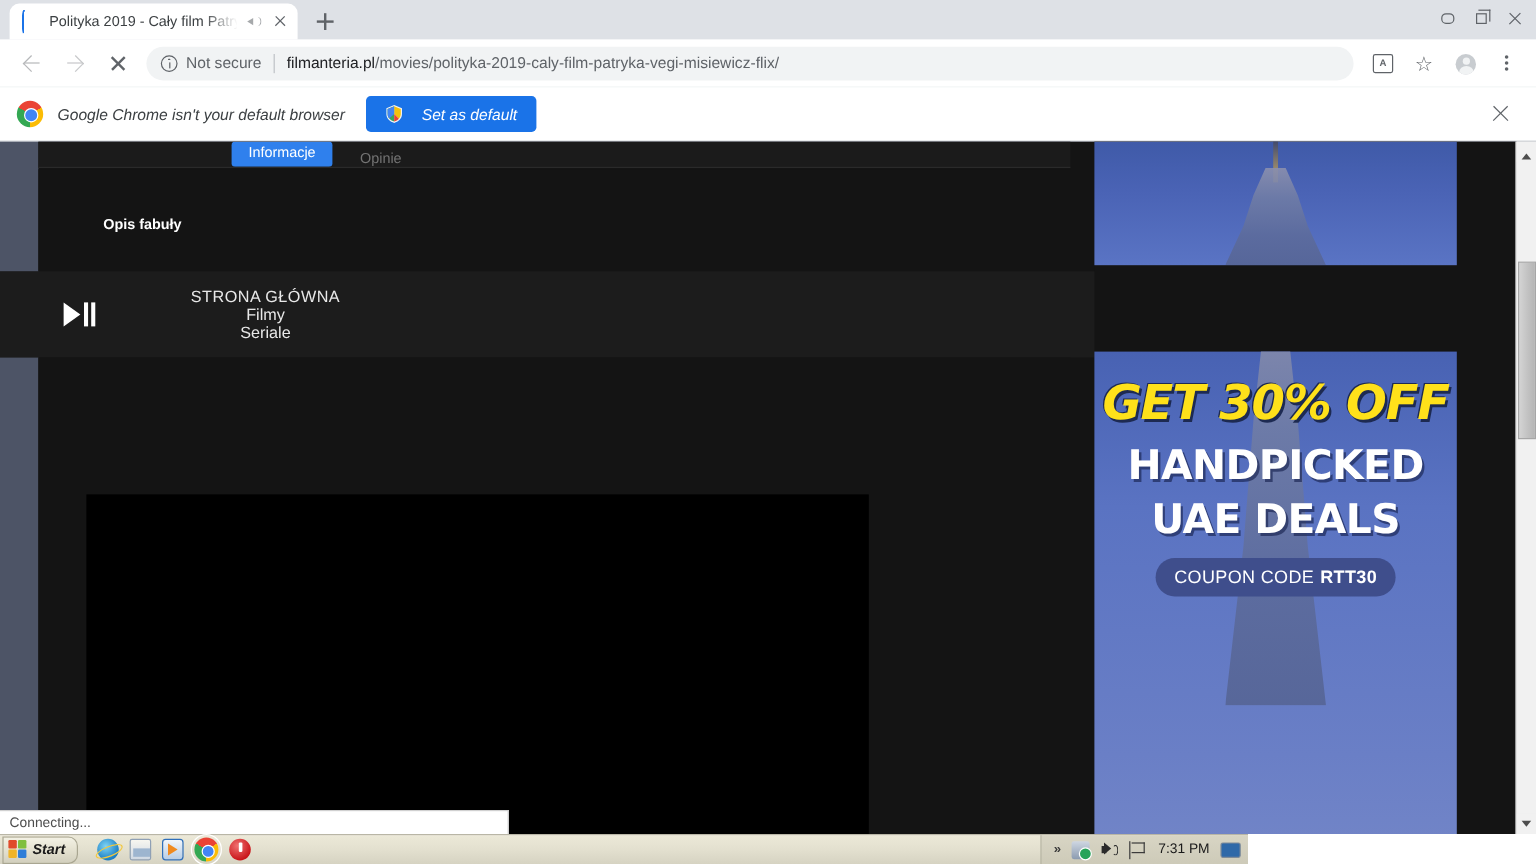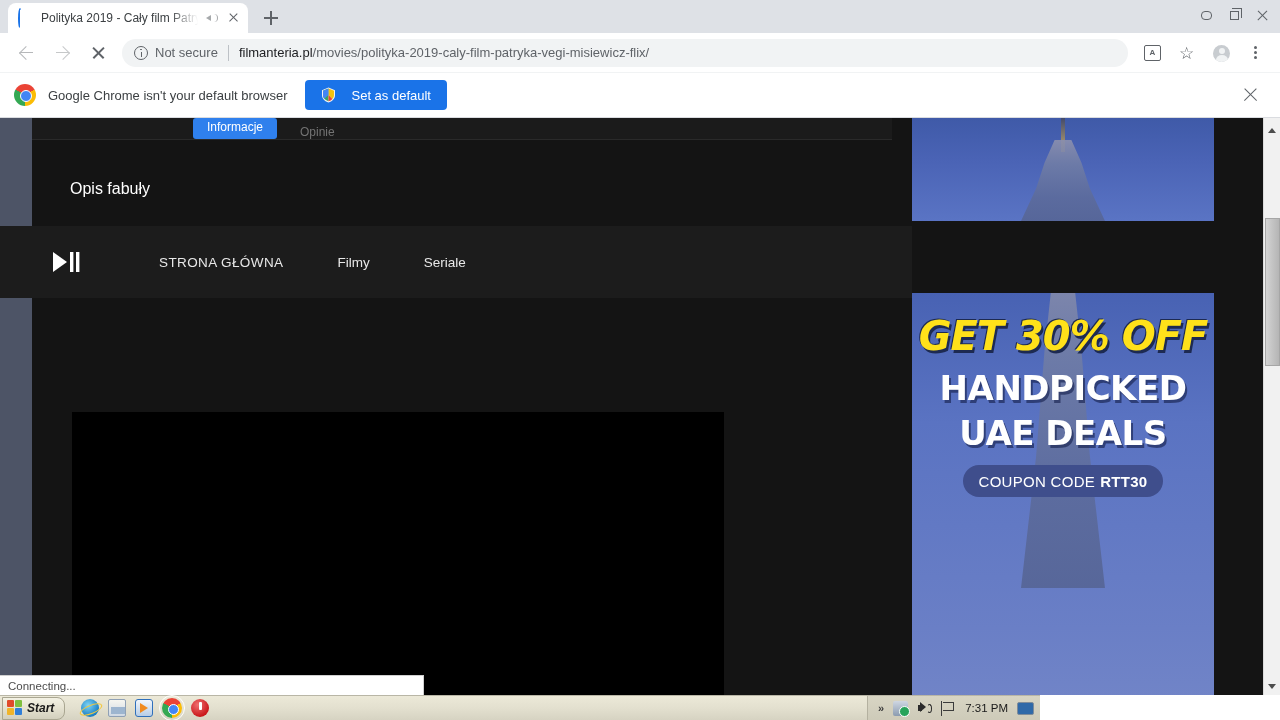--- a/index.html
+++ b/index.html
@@ -130,21 +130,21 @@
     background:#c8ccd0; overflow:hidden;
   }
   .avatar-circ::before { content:""; position:absolute; left:5.5px; top:3px; width:6px;height:6px;border-radius:50%;background:#f1f3f4;}
   .avatar-circ::after { content:""; position:absolute; left:2.5px; top:10.5px; width:12px;height:10px;border-radius:50% 50% 0 0;background:#f1f3f4;}
   .kebab { position:absolute; left:13px; top:7px; }
   .kebab i { display:block; width:3px;height:3px;border-radius:50%;background:#5f6368;margin-bottom:2.3px;}
 
   .defaultbar {
     position:absolute; top:73px; left:0; width:1280px; height:45px;
     background:#ffffff; border-bottom:1px solid #dadce0;
-    display:flex; align-items:center; padding: 0 14px;
+    display:flex; align-items:center; padding: 0 14px; font-style: italic;
   }
   .chrome-logo {
     width:22px;height:22px;border-radius:50%;flex:0 0 22px;margin-right:12px;
     background: conic-gradient(from -60deg, #ea4335 0deg 120deg, #fbbc05 120deg 240deg, #34a853 240deg 360deg);
     position:relative;
   }
   .chrome-logo::after{content:"";position:absolute;left:6px;top:6px;width:10px;height:10px;border-radius:50%;background:#4285f4;border:1.5px solid #fff;}
   .default-text { font-size:13px; color:#3c4043; margin-right: 18px; }
   .setdefault-btn {
     background:#1a73e8; color:#fff; font-size:13px; border-radius:4px;
@@ -177,33 +177,33 @@
   .meta-btn {
     position:absolute; bottom:0; left:161px; background:#2f80ed; color:#fff;
     font-size:12px; padding: 3px 14px 6px; border-radius:3px; line-height:12px;
   }
   .meta-btn2 { position:absolute; bottom:0; left:268px; font-size:12px; color:#737373; }
 
   .opis-block {
     position:absolute; top:23px; left:0; width:860px; height:85px; background:#141414;
   }
   .opis-title {
-    position:absolute; left:38px; top:39px; font-size:16px; font-weight:normal; color:#ffffff;
+    position:absolute; left:54px; top:39px; font-size:12px; font-weight:bold; color:#ffffff;
   }
 
   
   .site-nav {
     position:absolute; top:108px; left:-32px; width:1280px; height:72px;
     background:#1c1c1c; display:flex; align-items:center;
   }
   .nav-logo {
     margin-left:48px; width:36px;height:30px; display:flex;align-items:center;justify-content:center;
     color:#fff;
   }
-  .nav-links { display:flex; align-items:center; margin-left:48px; gap:0; }
+  .nav-links { display:flex; align-items:center; margin-left:48px; gap:0;flex-direction:column; }
   .nav-link { color:#e8e8e8; font-size:13.5px; padding: 0 27px; white-space:nowrap; }
   .nav-link.primary { font-size:13.5px; letter-spacing:.4px; }
   .nav-search {
     position:absolute; right:46px; top:21px; width:320px; height:38px;
     background:#2b2b2b; border-radius:5px; display:flex; align-items:center; padding: 0 14px;
   }
   .nav-search input {
     flex:1 1 auto; background:transparent; border:0; outline:0;
     color:#d9d9d9; font-size:13px; font-family:"Liberation Sans",sans-serif;
   }

